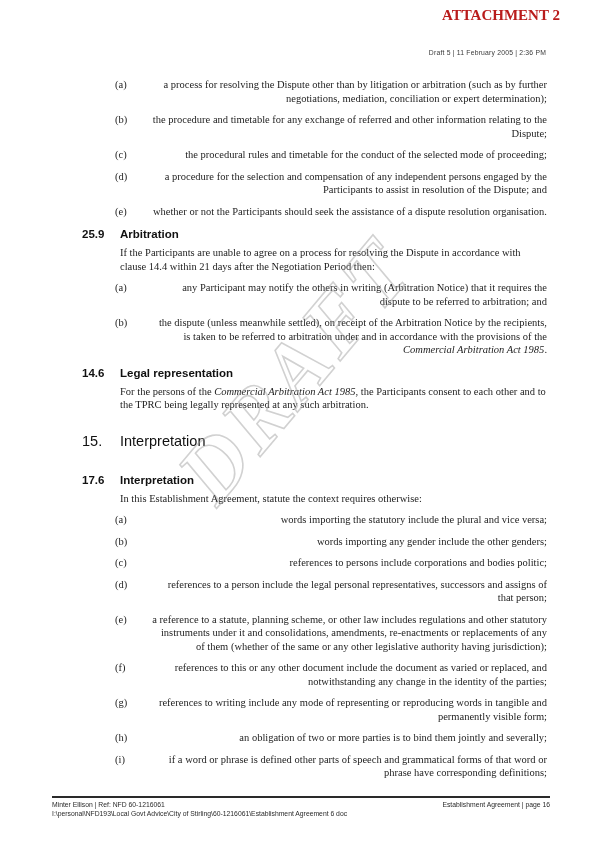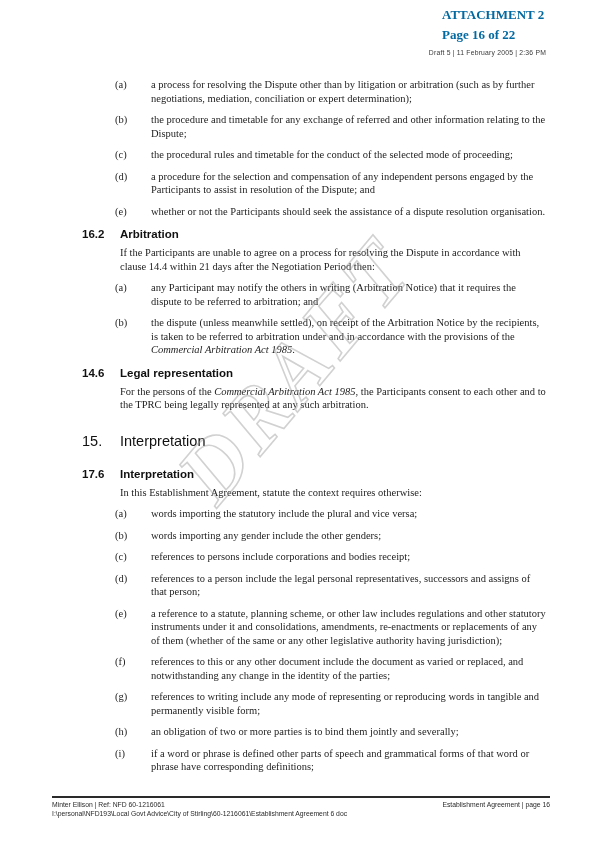--- a/index.html
+++ b/index.html
@@ -9,22 +9,22 @@
     width:611px; height:865px;
     background:#ffffff;
     font-family:"Liberation Serif", serif;
     color:#1d1d1d;
     overflow:hidden;
   }
   
   .doc-header {
     position:absolute; top:5px; left:442px;
     font-family:"Liberation Serif", serif;
-    font-weight:bold; font-size:13px; line-height:20px;
-    color:#0369a1;
+    font-weight:bold; font-size:15px; line-height:20px;
+    color:#b91c1c;
   }
   .draft-stamp {
     position:absolute; top:49px; right:65px;
     font-family:"Liberation Sans", sans-serif;
     font-size:6.8px; color:#3a3a3a; letter-spacing:0.2px;
   }
   
   .watermark {
     position:absolute; left:75px; top:320px;
     width:440px; height:100px;
@@ -39,35 +39,35 @@
     z-index:3;
     pointer-events:none;
   }
   .content {
     position:absolute; top:78px; left:82px; width:465px;
     font-size:10.5px; line-height:13.5px; z-index:1;
   }
   .clause-list { margin-left:33px; }
   .clause-item { display:flex; margin-bottom:8px; }
   .clause-label { width:36px; flex-shrink:0; }
-  .clause-text { flex:1; }
+  .clause-text { flex:1;text-align:right; }
   .section { margin-top:9px; }
   .section-heading {
     display:flex;
     font-family:"Liberation Sans", sans-serif;
     font-weight:bold; font-size:11.5px; line-height:14px;
     margin-bottom:5px; color:#111;
   }
   .section-num { width:38px; flex-shrink:0; }
   .section-body { margin-left:38px; margin-bottom:8px; }
   .chapter-heading {
     display:flex;
     font-family:"Liberation Sans", sans-serif;
     font-weight:400; font-size:14.5px; line-height:18px;
-    margin-top:20px; margin-bottom:17px; color:#111;
+    margin-top:20px; margin-bottom:23px; color:#111;
   }
   .chapter-num { width:38px; flex-shrink:0; }
   .footer {
     position:absolute; top:796px; left:52px; width:498px;
     border-top:2px solid #2a2a2a; padding-top:2px;
     display:flex; justify-content:space-between; align-items:flex-start;
     font-family:"Liberation Sans", sans-serif;
     font-size:6.8px; line-height:9px; color:#2a2a2a;
     z-index:2;
   }
@@ -75,21 +75,20 @@
   b { font-weight:normal; }
   i { font-style:italic; }
 </style>
 </head>
 <body>
 
 <div class="page">
 
   <div class="doc-header">
     <div>ATTACHMENT 2</div>
-    <div>Page 16 of 22</div>
   </div>
 
   <div class="draft-stamp">Draft 5 | 11 February 2005 | 2:36 PM</div>
 
   <div class="watermark">DRAFT</div>
 
   <div class="content">
 
     <div class="clause-list">
       <div class="clause-item">
@@ -109,21 +108,21 @@
         <span class="clause-text">a procedure for the selection and compensation of any independent persons engaged by the Participants to assist in resolution of the Dispute; and</span>
       </div>
       <div class="clause-item">
         <span class="clause-label">(e)</span>
         <span class="clause-text">whether or not the Participants should seek the assistance of a dispute resolution organisation.</span>
       </div>
     </div>
 
     <div class="section">
       <div class="section-heading">
-        <span class="section-num">16.2</span>
+        <span class="section-num">25.9</span>
         <span>Arbitration</span>
       </div>
       <div class="section-body">If the Participants are unable to agree on a process for resolving the Dispute in accordance with clause 14.4 within 21 days after the Negotiation Period then:</div>
       <div class="clause-list">
         <div class="clause-item">
           <span class="clause-label">(a)</span>
           <span class="clause-text"><span>any Participant may notify the others in writing (</span><b>Arbitration Notice</b><span>) that it requires the dispute to be referred to arbitration; and</span></span>
         </div>
         <div class="clause-item">
           <span class="clause-label">(b)</span>
@@ -155,21 +154,21 @@
         <div class="clause-item">
           <span class="clause-label">(a)</span>
           <span class="clause-text">words importing the statutory include the plural and vice versa;</span>
         </div>
         <div class="clause-item">
           <span class="clause-label">(b)</span>
           <span class="clause-text">words importing any gender include the other genders;</span>
         </div>
         <div class="clause-item">
           <span class="clause-label">(c)</span>
-          <span class="clause-text">references to persons include corporations and bodies receipt;</span>
+          <span class="clause-text">references to persons include corporations and bodies politic;</span>
         </div>
         <div class="clause-item">
           <span class="clause-label">(d)</span>
           <span class="clause-text">references to a person include the legal personal representatives, successors and assigns of that person;</span>
         </div>
         <div class="clause-item">
           <span class="clause-label">(e)</span>
           <span class="clause-text">a reference to a statute, planning scheme, or other law includes regulations and other statutory instruments under it and consolidations, amendments, re-enactments or replacements of any of them (whether of the same or any other legislative authority having jurisdiction);</span>
         </div>
         <div class="clause-item">

